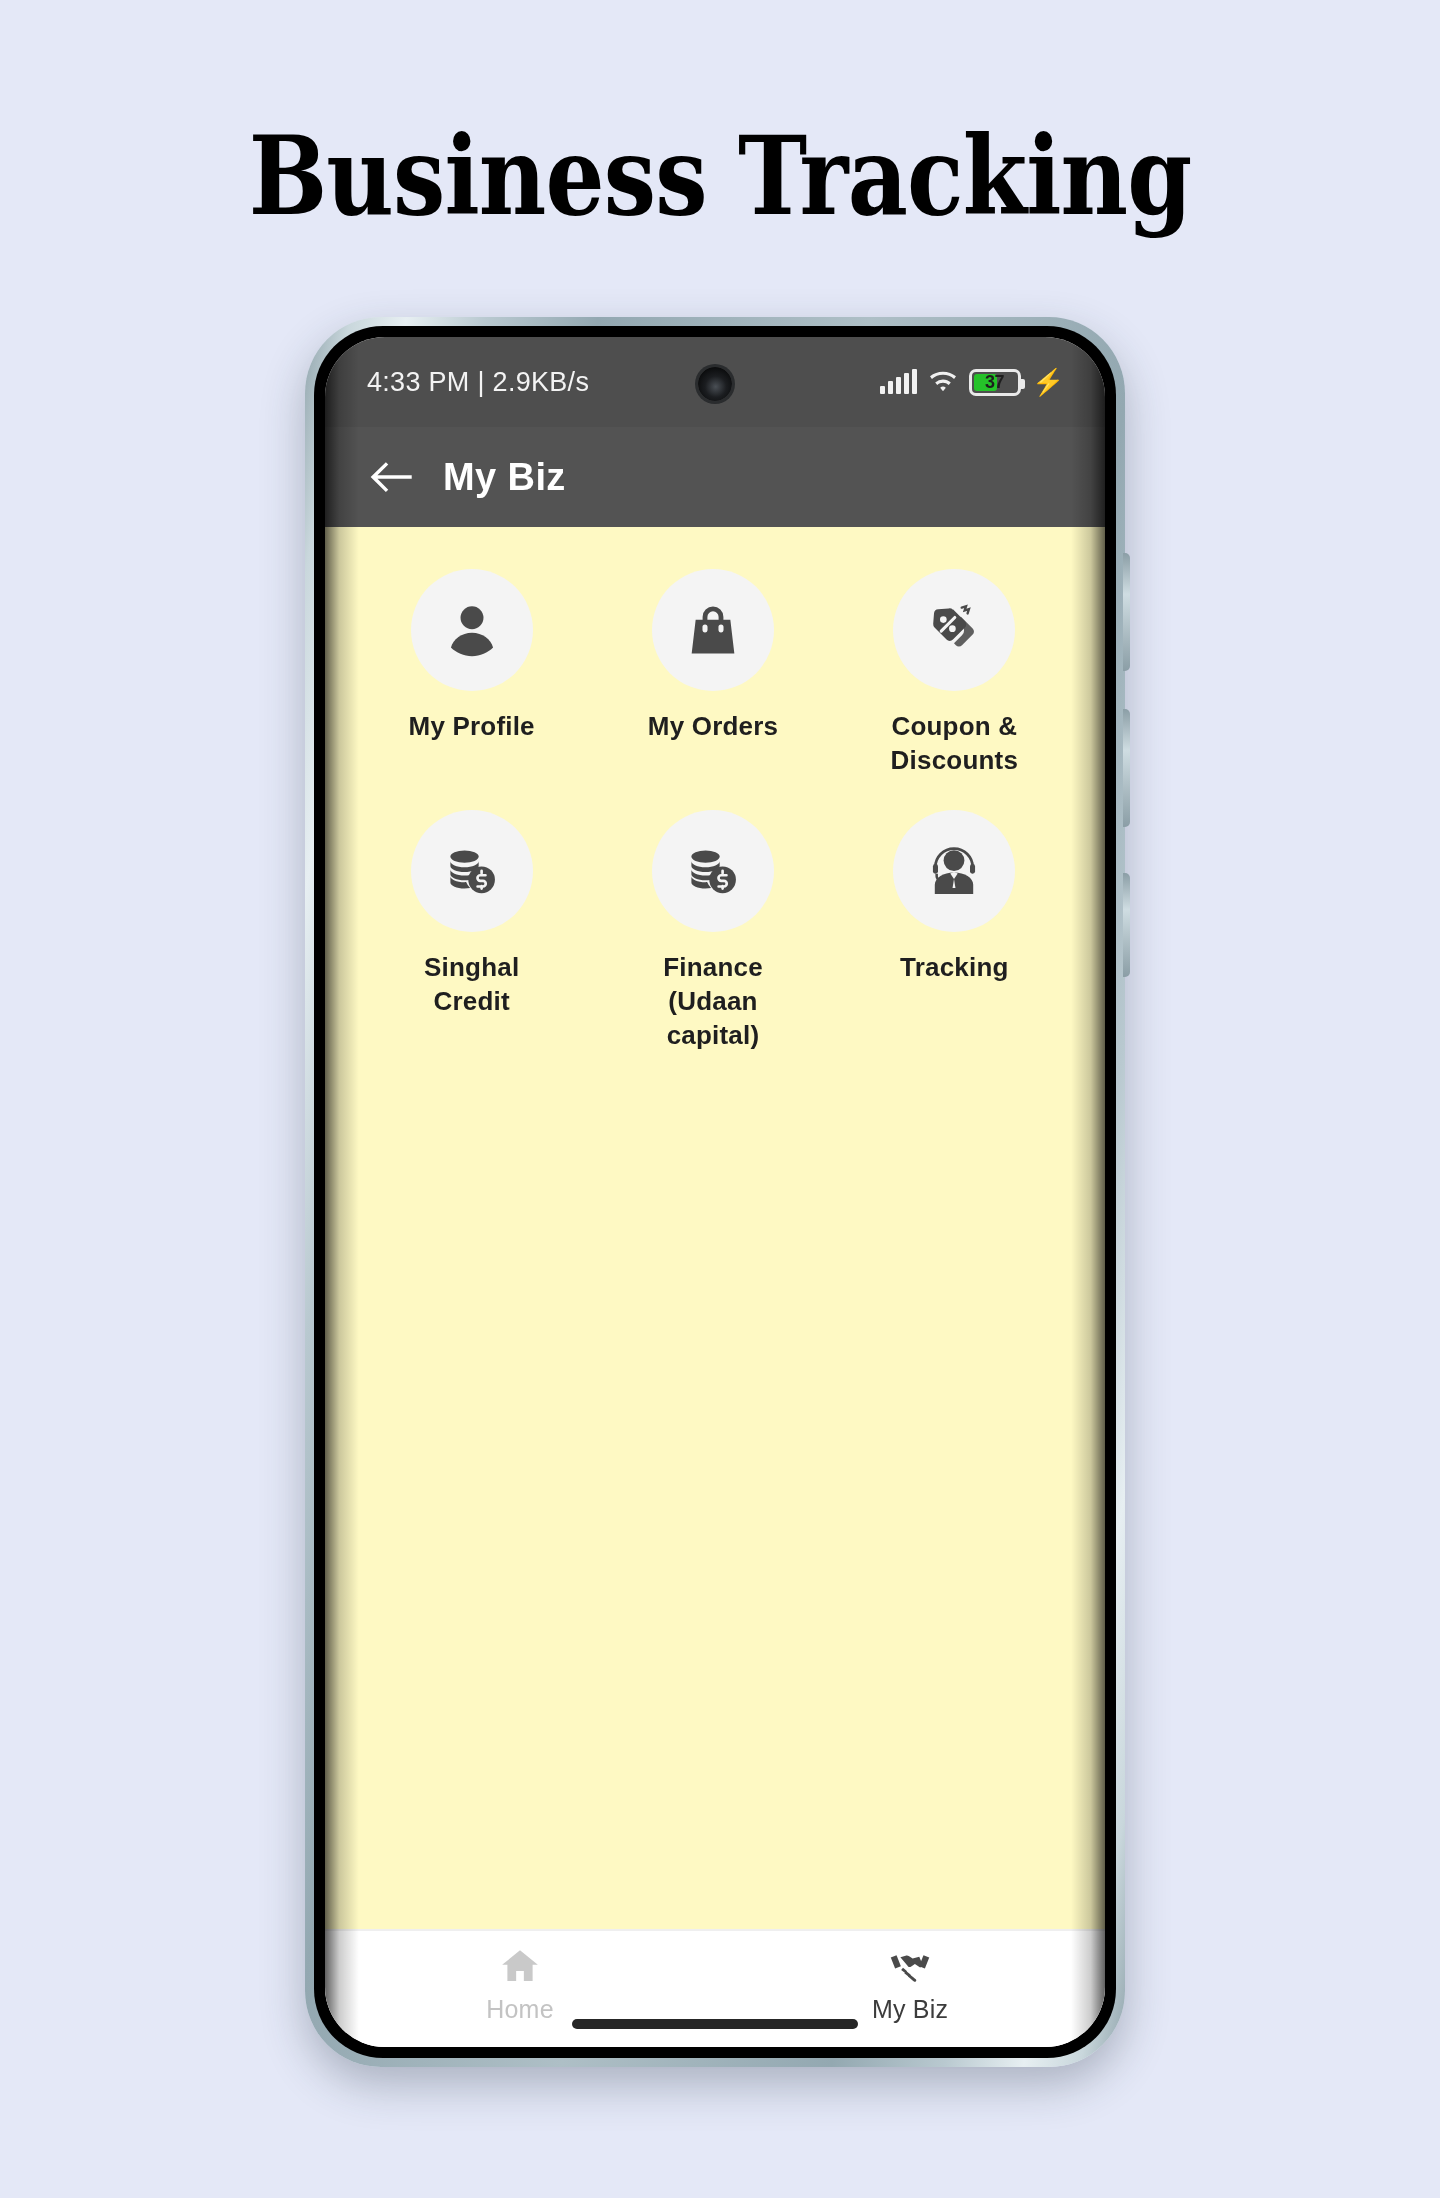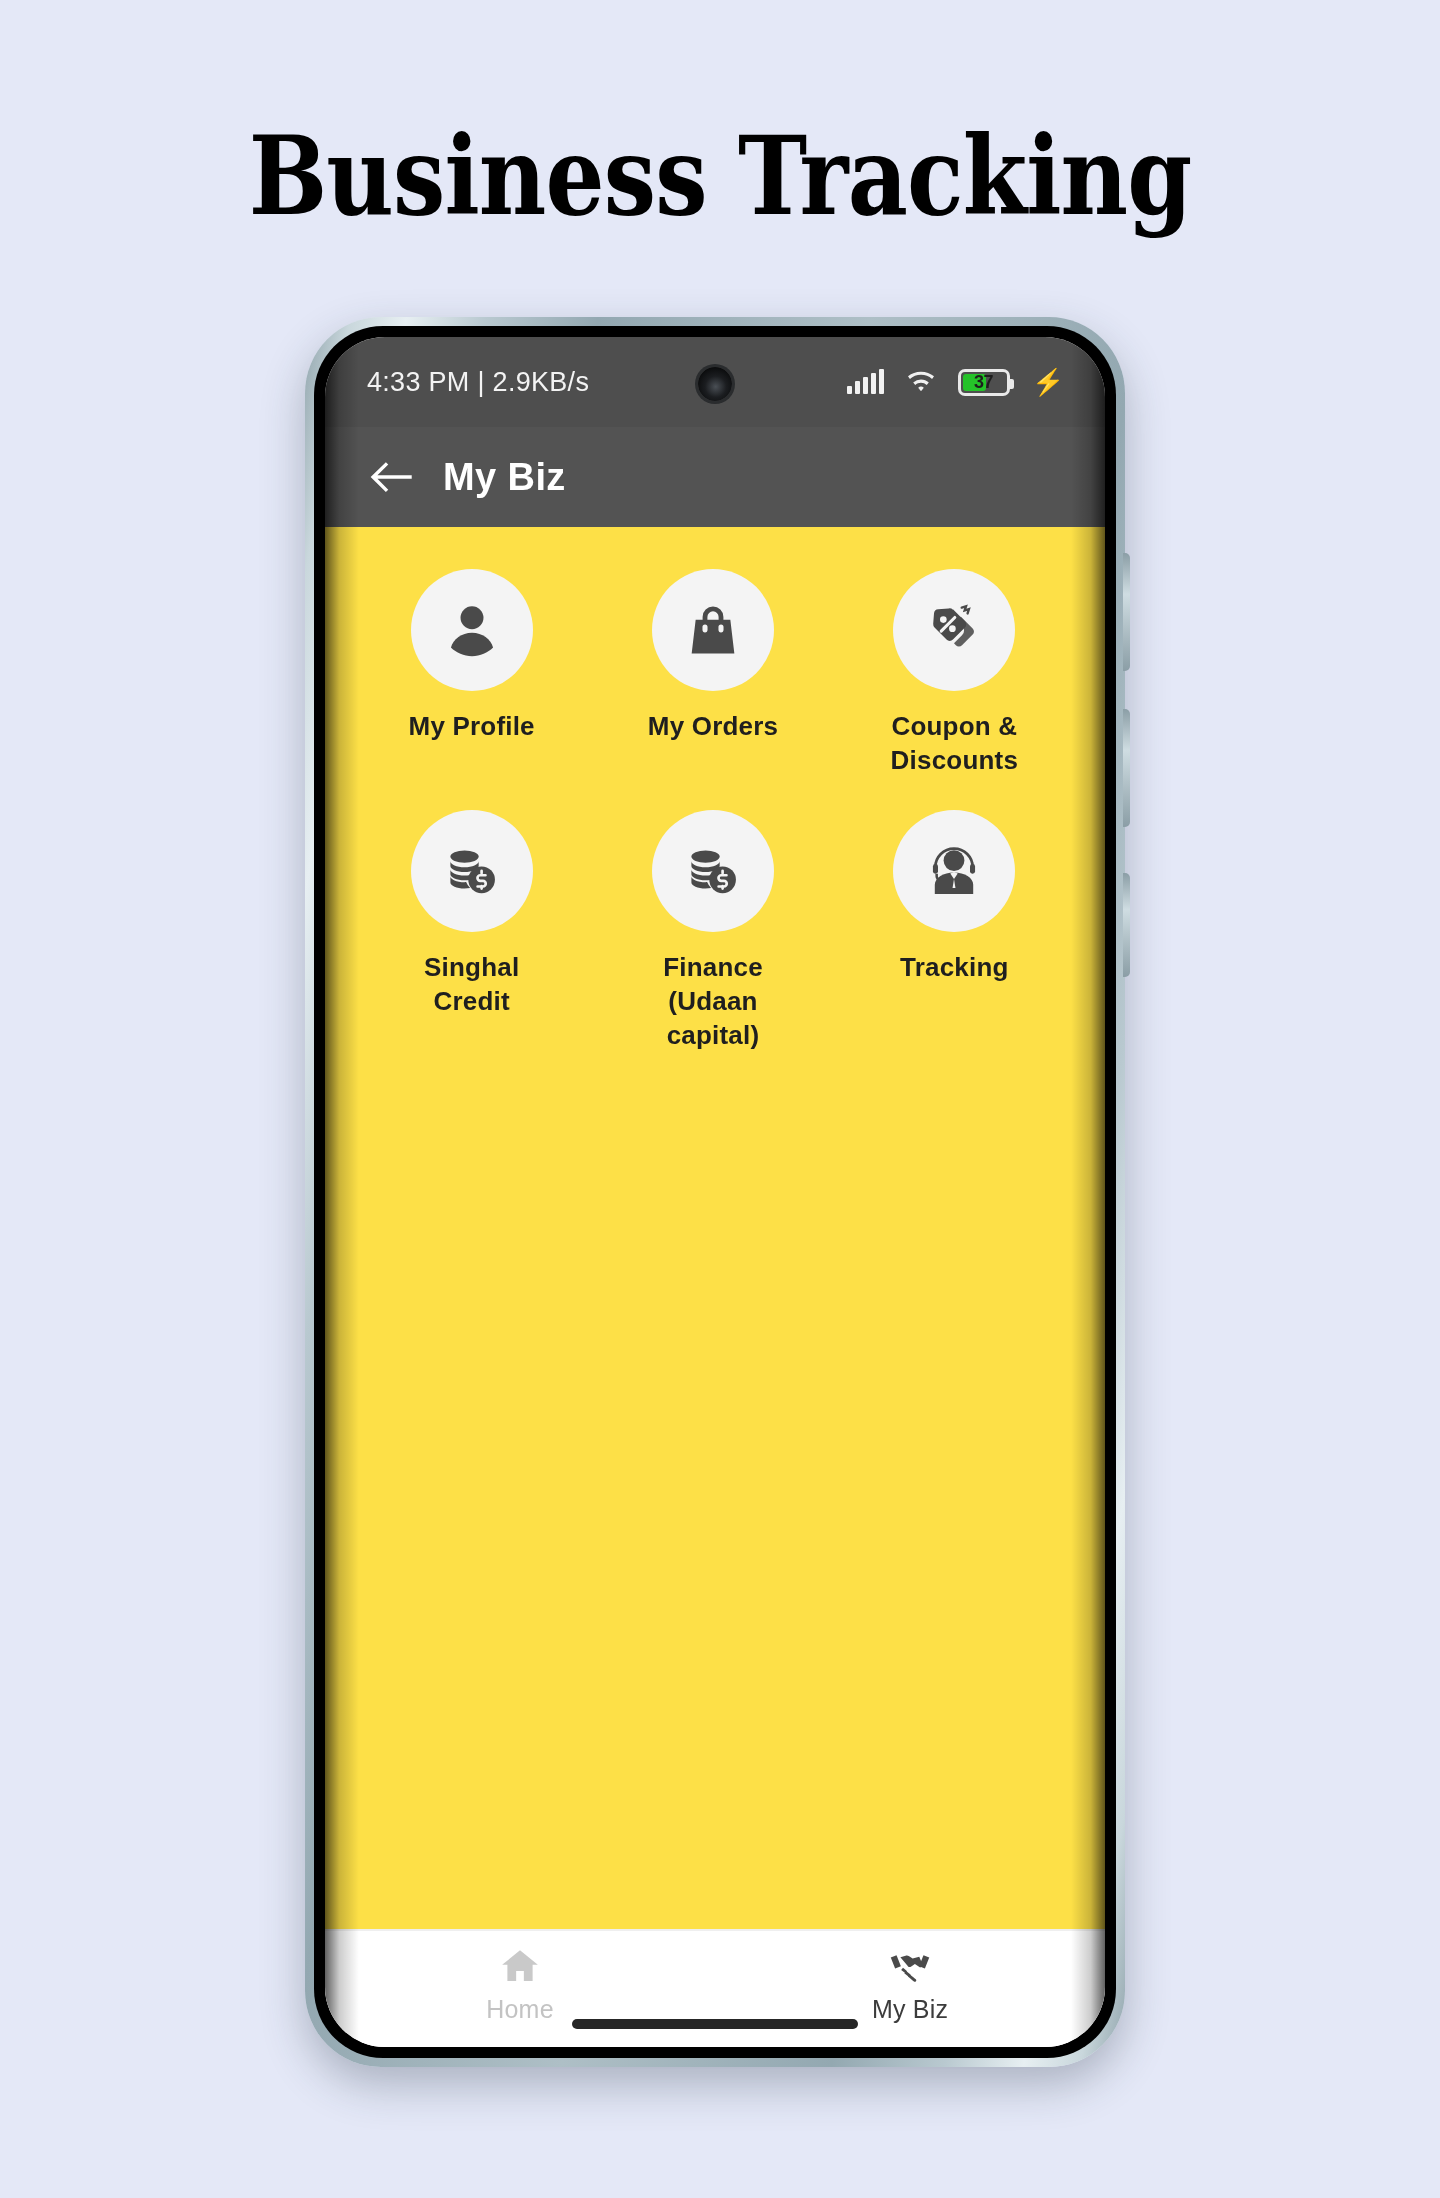--- a/index.html
+++ b/index.html
@@ -117,21 +117,21 @@
   .status-left {
     color: #f3f3f3;
     font-size: 27px;
     font-weight: 400;
     letter-spacing: 0.3px;
     white-space: nowrap;
   }
   .status-right {
     display: flex;
     align-items: center;
-    gap: 22px;
+    gap: 11px;
   }
 
   .camera-hole {
     position: absolute;
     left: 50%;
     top: 30px;
     transform: translateX(-50%);
     width: 34px;
     height: 34px;
     border-radius: 50%;
@@ -200,21 +200,21 @@
   .appbar-title {
     color: #ffffff;
     font-size: 38px;
     font-weight: 700;
     letter-spacing: 0.4px;
   }
 
   
   .content {
     flex: 1 1 auto;
-    background: #fde047;
+    background: #fef9c3;
     padding: 28px 30px 0 26px;
     overflow: hidden;
   }
   .grid {
     display: grid;
     grid-template-columns: repeat(3, 1fr);
     row-gap: 18px;
   }
   .tile {
     display: flex;

